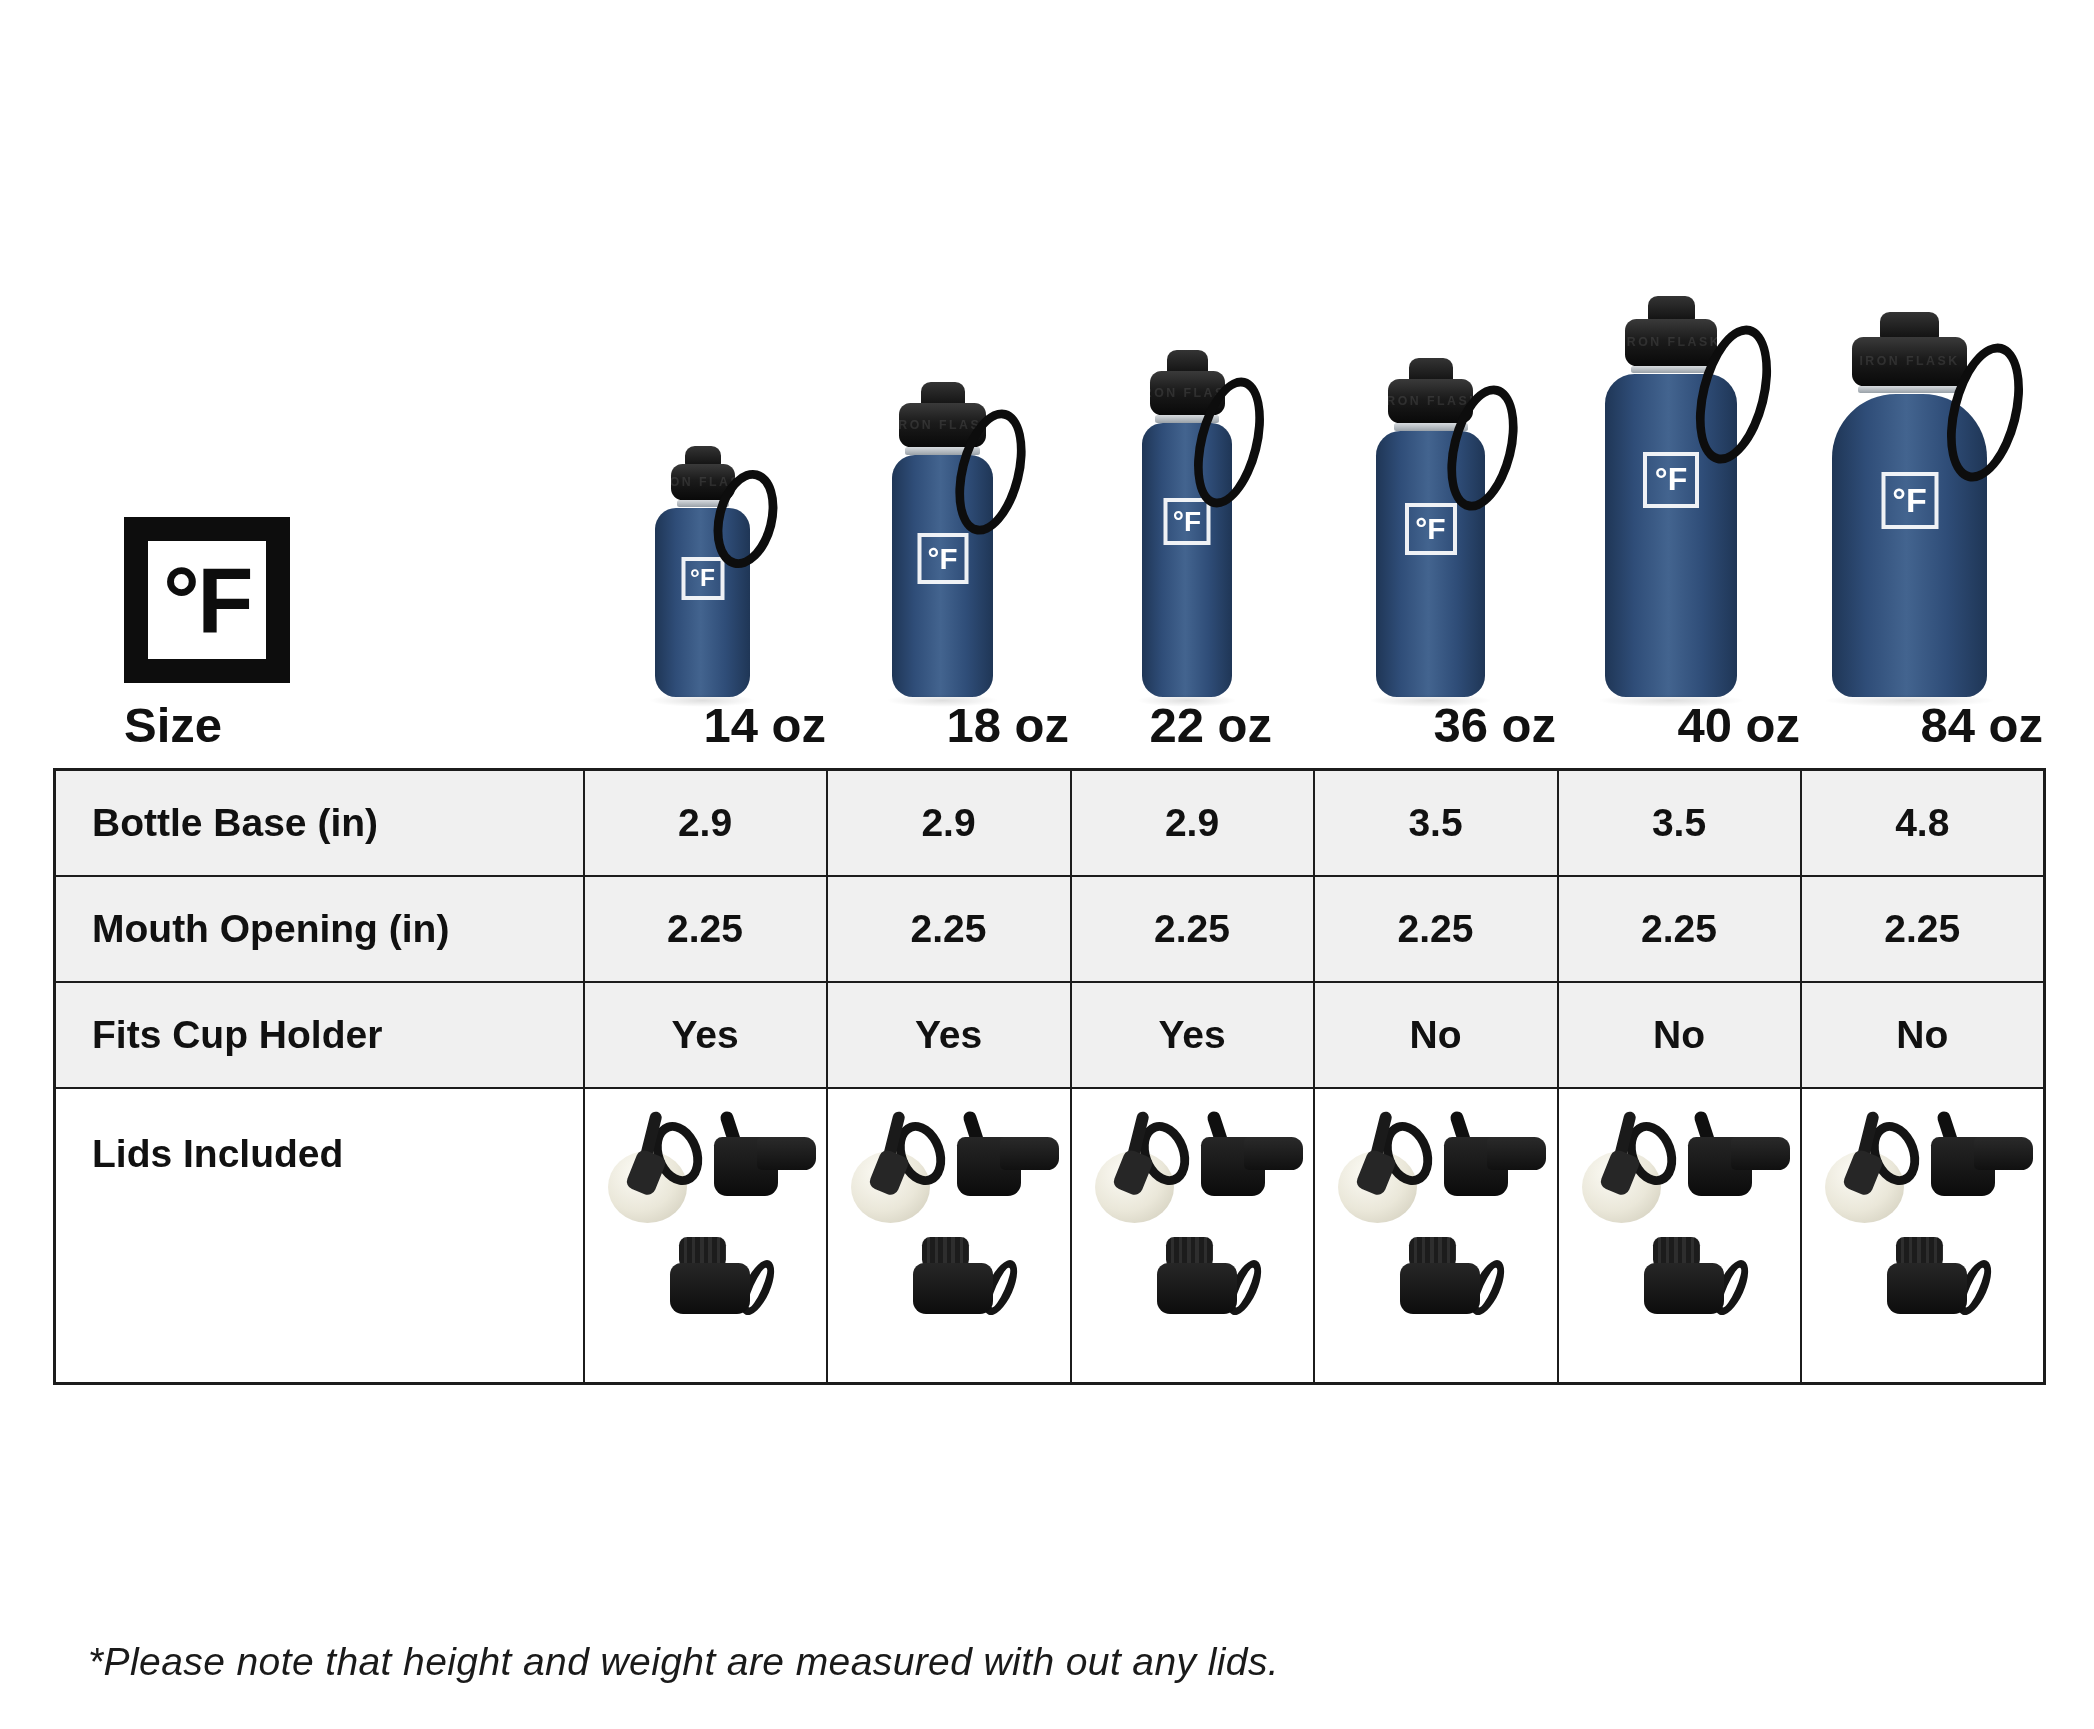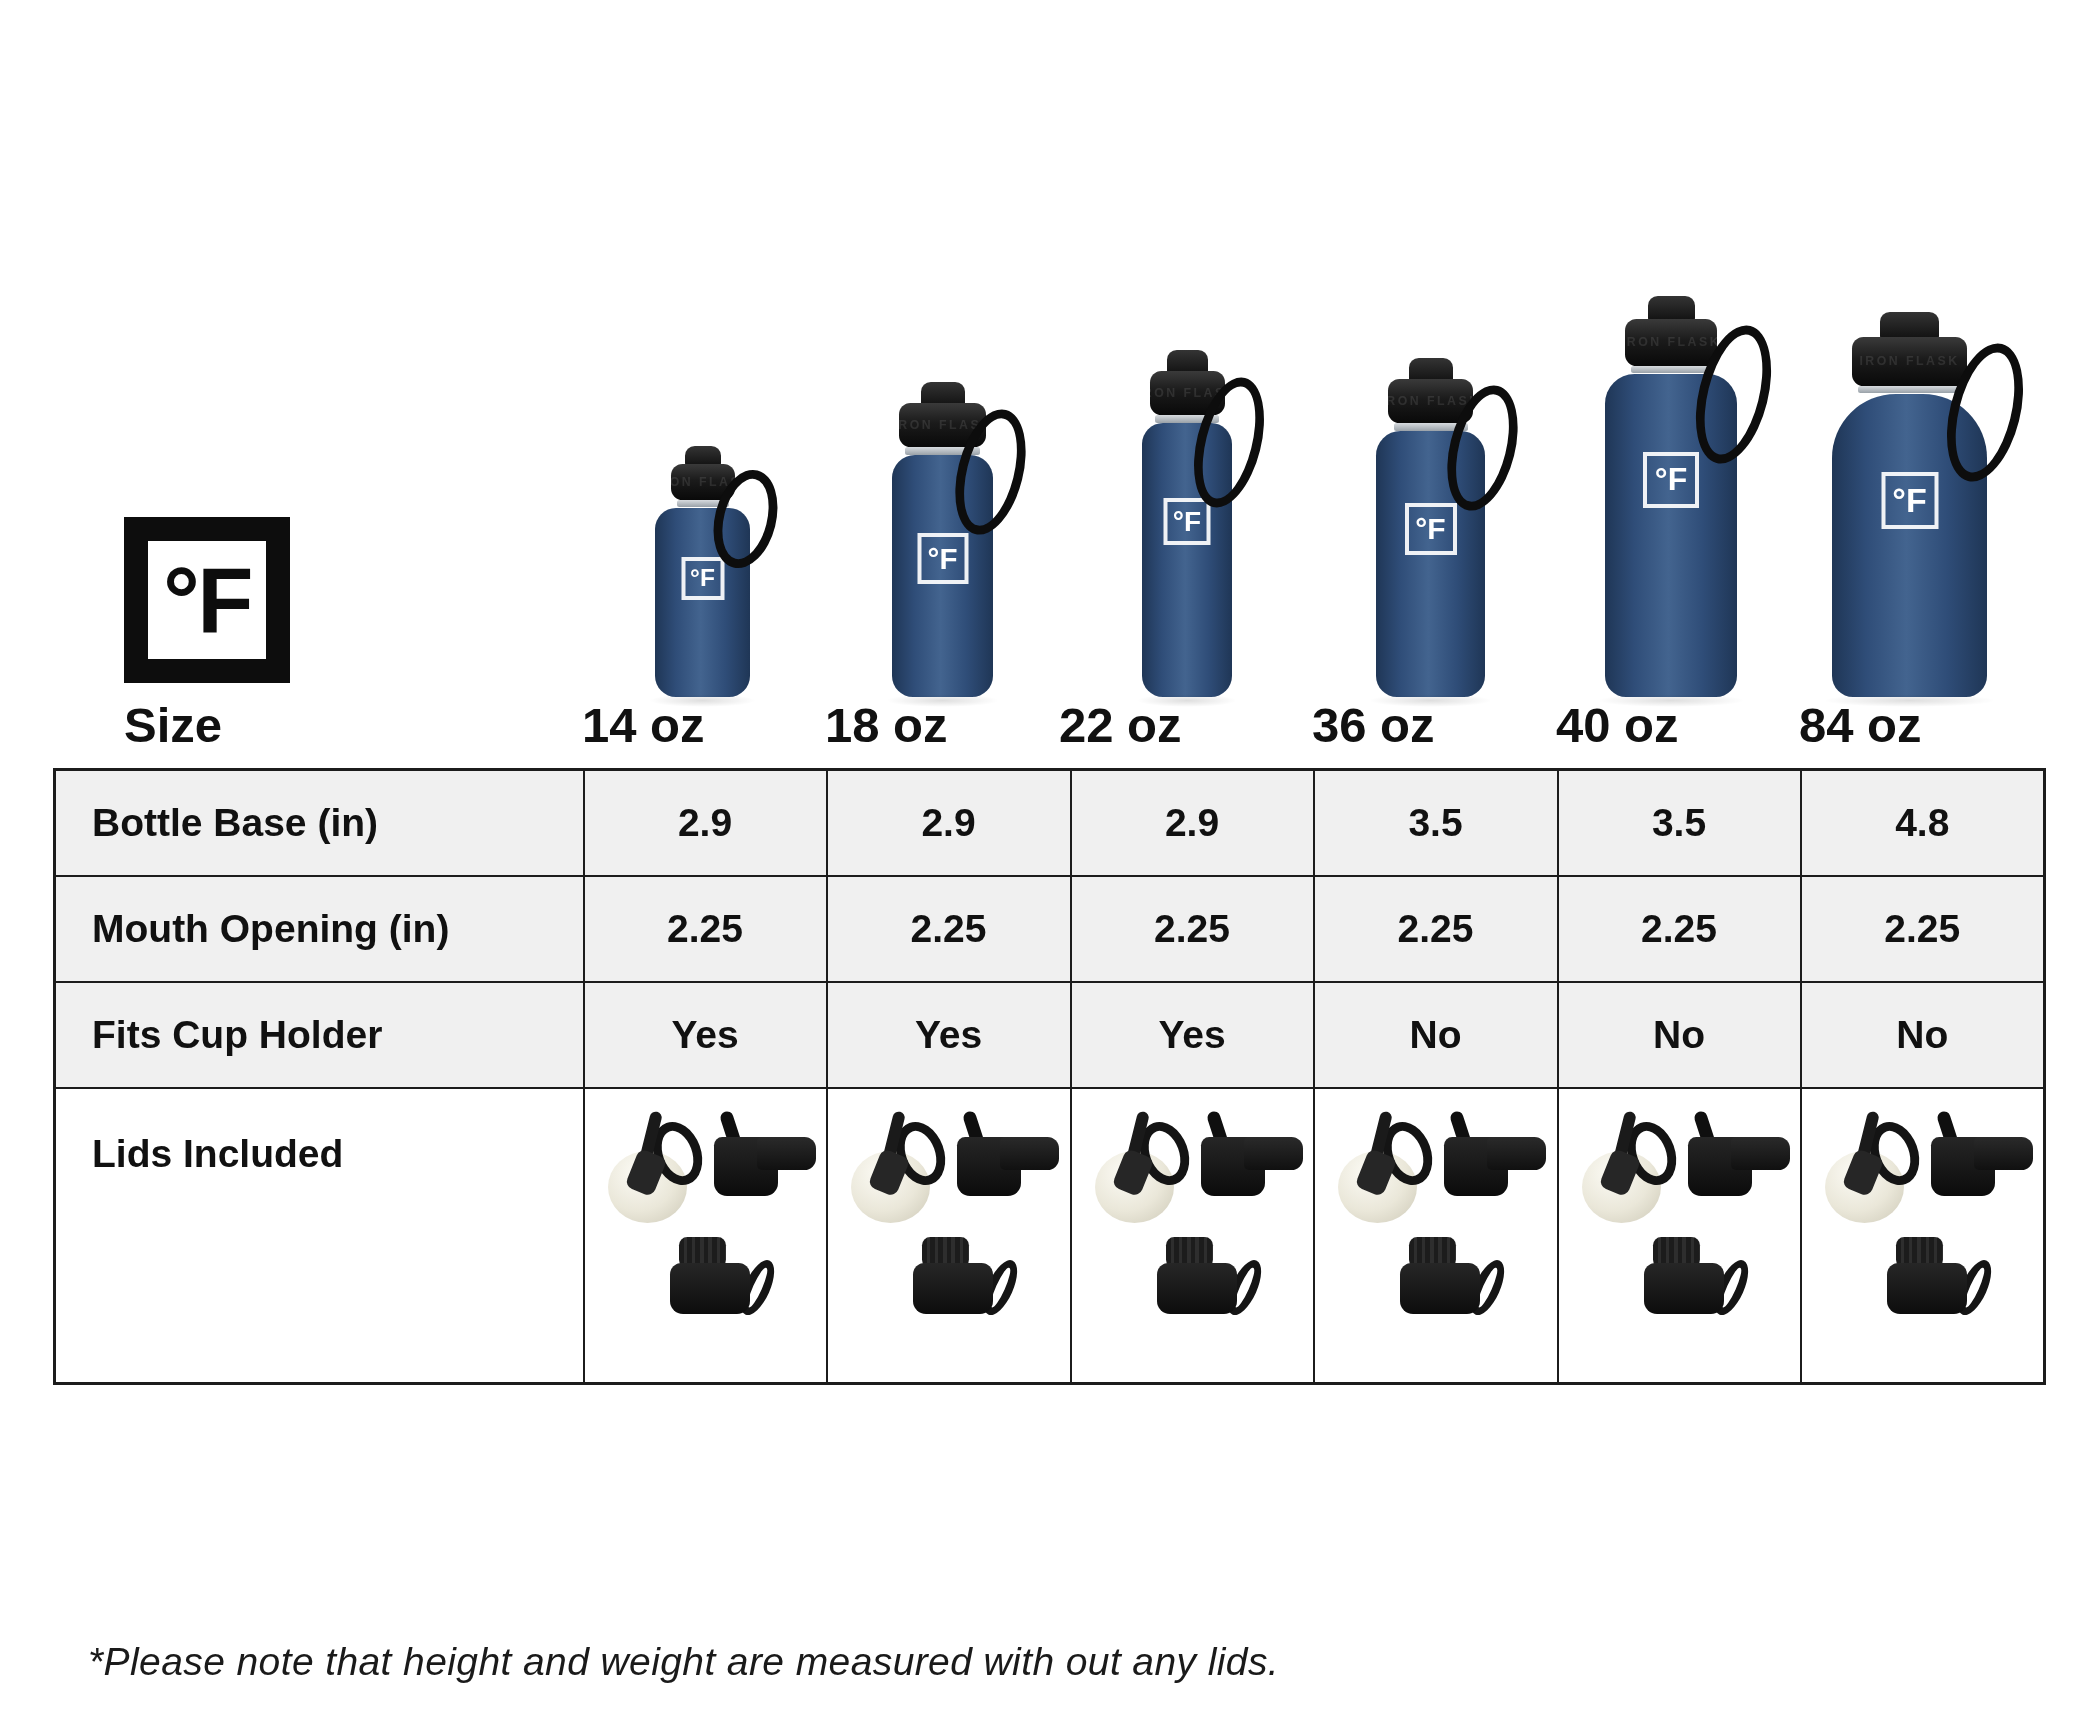--- a/index.html
+++ b/index.html
@@ -12,21 +12,21 @@
   
   .brand-logo {
     position:absolute; left:124px; top:517px; width:166px; height:166px;
     border:24.5px solid #0d0d0d; box-sizing:border-box; background:#fff;
     display:flex; align-items:center; justify-content:center;
   }
   .brand-logo span { font-size:92px; font-weight:800; color:#0d0d0d; letter-spacing:-2.5px; }
 
   
   .size-title { position:absolute; left:124px; top:697px; font-size:49px; font-weight:800; }
-  .size-col-label { position:absolute; top:697px; width:244px; text-align:left; font-size:49px; font-weight:800; }
+  .size-col-label { position:absolute; top:697px; width:244px; text-align:right; font-size:49px; font-weight:800; }
 
   
   .bottle { position:absolute; bottom:1032px; display:flex; flex-direction:column; align-items:center; }
   .bottle::after {
     content:""; position:absolute; left:-6%; bottom:-9.8px; width:112%; height:13px; border-radius:50%;
     background:radial-gradient(ellipse at center, rgba(0,0,0,0.13), rgba(0,0,0,0) 70%);
   }
   .knob { background:linear-gradient(180deg,#343434,#101010); border-radius:9.8px 9.8px 4.1px 4.1px; }
   .cap  {
     background:linear-gradient(180deg,#3a3a3a 0%,#1b1b1b 45%,#090909 100%);
@@ -97,21 +97,21 @@
 
 <div class="page">
 
   <div class="brand-logo">
     <span>°F</span>
   </div>
 
   <div class="size-title">Size</div>
   <div class="size-col-label" style="left:582px">14 oz</div>
   <div class="size-col-label" style="left:825px">18 oz</div>
-  <div class="size-col-label" style="left:1059px">22 oz</div>
+  <div class="size-col-label" style="left:1028px">22 oz</div>
   <div class="size-col-label" style="left:1312px">36 oz</div>
   <div class="size-col-label" style="left:1556px">40 oz</div>
   <div class="size-col-label" style="left:1799px">84 oz</div>
 
   <div id="bottle-row">
       <div class="bottle" style="left: 655px; width: 95px; height: 251px;">
         <div class="loop" style="width:43px;height:82px;top:23px;right:-26px"></div>
         <div class="knob" style="width:36px;height:21px"></div>
         <div class="cap" style="width:64px;height:36px">
           <span class="cap-embossed">IRON FLASK</span>

